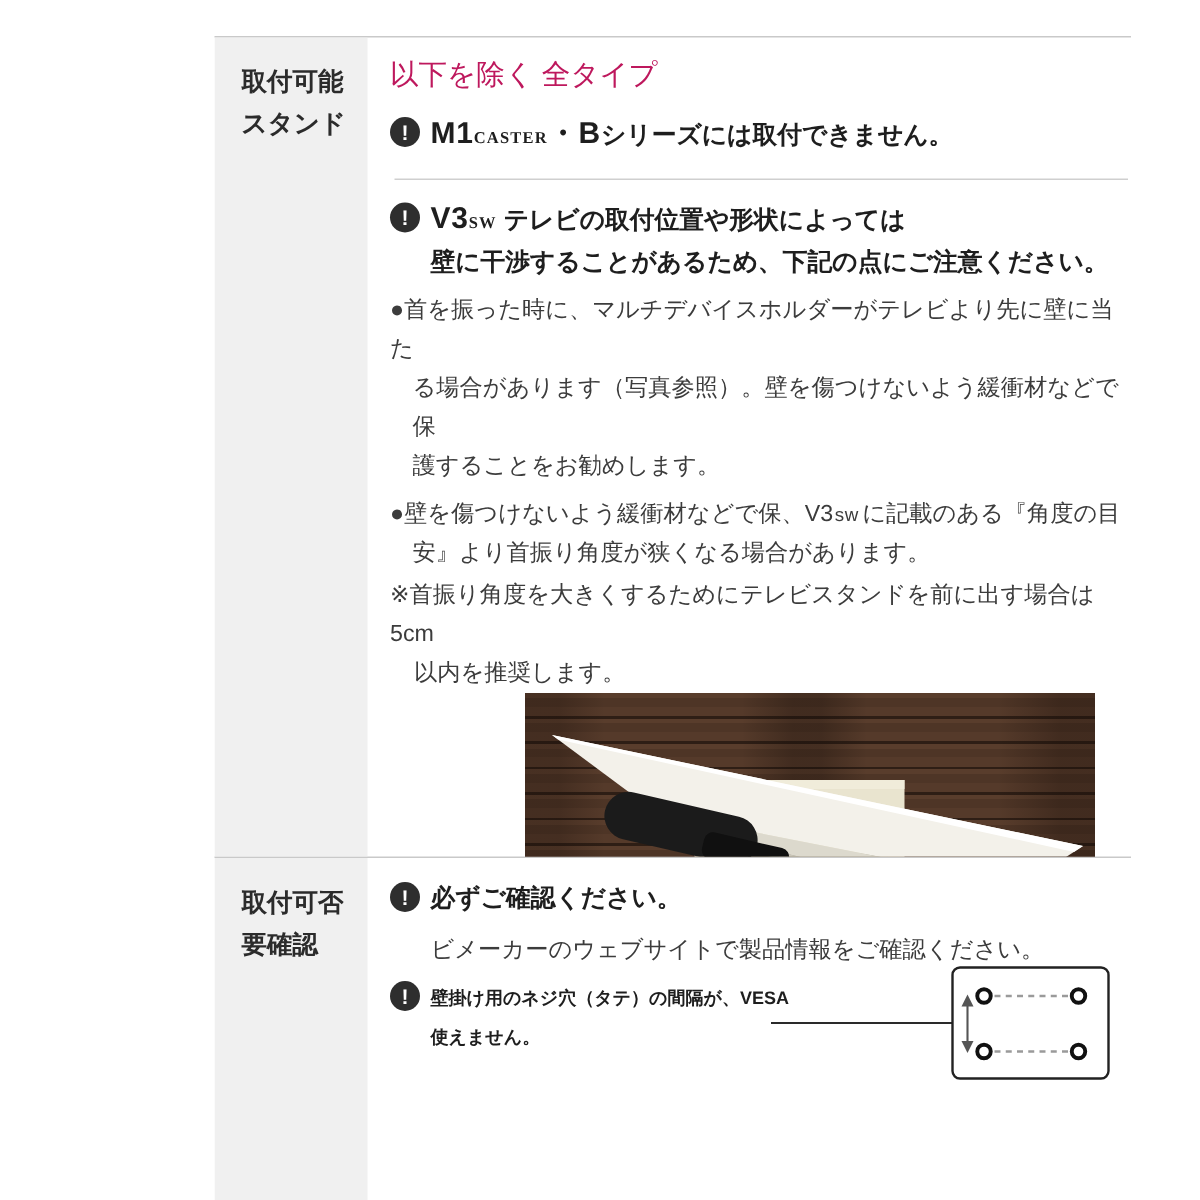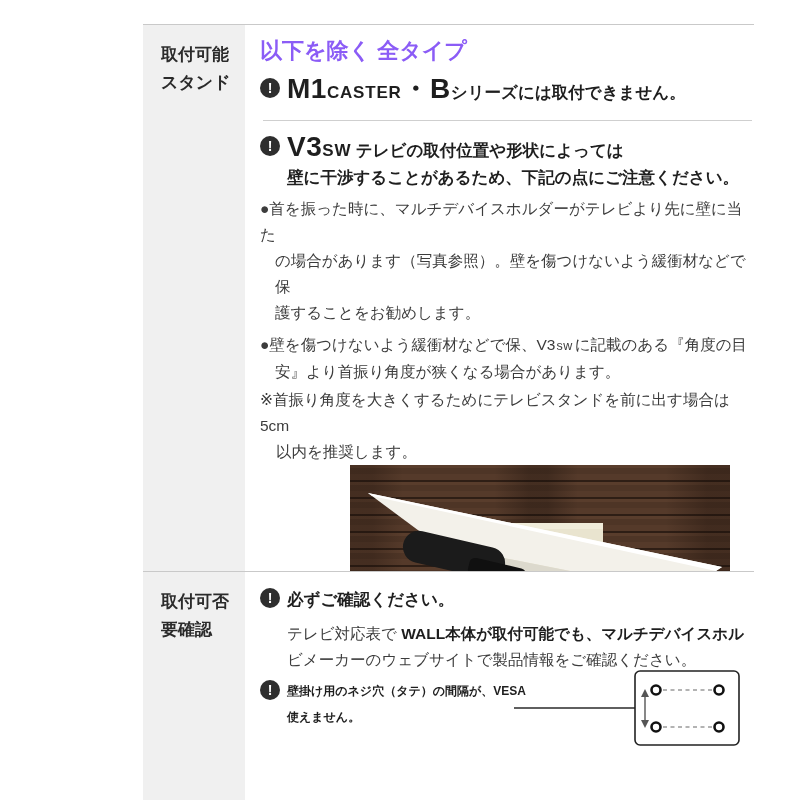--- a/index.html
+++ b/index.html
@@ -17,32 +17,32 @@
   .row{display:flex;border-bottom:1px solid #c9c9c9;overflow:hidden;}
   .row.r1{height:546px;}
   .row.r2{height:233px;}
   .label-cell{
     flex:0 0 102px;background:#f0f0f0;
     padding:16px 0 0 18px;box-sizing:border-box;
     font-size:17px;font-weight:bold;line-height:28px;color:#2b2b2b;
   }
   .content-cell{flex:1;padding:0 0 0 15px;box-sizing:border-box;position:relative;}
 
-  .h1{margin-top:13px;font-size:22px;font-weight:bold;color:#8b5cf6;line-height:25px;}
+  .h1{margin-top:13px;font-size:19px;font-weight:normal;color:#be185d;line-height:25px;}
 
   .warn{display:flex;align-items:flex-start;}
   .ic{
     flex:0 0 20px;width:20px;height:20px;border-radius:50%;
     background:#2e2e2e;color:#fff;font-size:14px;font-weight:bold;
     text-align:center;line-height:20px;margin-right:7px;margin-top:2px;
   }
   .warn-text{flex:1;font-size:16.5px;font-weight:bold;color:#1e1e1e;line-height:26px;}
 
-  .brand-lg{font-size:28px;letter-spacing:0.5px;}
-  .brand-sm{font-size:17px;letter-spacing:0.8px;}
+  .brand-lg{font-size:20px;letter-spacing:0.5px;}
+  .brand-sm{font-size:11px;letter-spacing:0.8px;font-family:Liberation Serif, serif;}
 
   .divider{height:1px;background:#cfcfcf;margin:14px 2px 0 3px;}
 
   .m1{margin-top:13px;}
   .v3{margin-top:13px;}
 
   .body-blk{font-size:15.5px;line-height:26px;color:#3c3c3c;}
   .b1{margin-top:6px;}
   .b2{margin-top:6px;}
   .note{margin-top:2px;}
@@ -96,21 +96,21 @@
         <div class="warn v3">
           <span class="ic">!</span>
           <div class="warn-text">
             <div><span class="brand-lg">V3</span><span class="brand-sm">SW</span><span> テレビの取付位置や形状によっては</span></div>
             <div>壁に干渉することがあるため、下記の点にご注意ください。</div>
           </div>
         </div>
 
         <div class="body-blk b1">
           <div>●首を振った時に、マルチデバイスホルダーがテレビより先に壁に当た</div>
-          <div class="cont">の場合があります（写真参照）。壁を傷つけないよう緩衝材などで保</div>
+          <div class="cont">る場合があります（写真参照）。壁を傷つけないよう緩衝材などで保</div>
           <div class="cont">護することをお勧めします。</div>
         </div>
 
         <div class="body-blk b2">
           <div><span>●壁を傷つけないよう緩衝材などで保、</span><span>V3</span><span class="sw-sm">sw</span><span>に記載のある『角度の目</span></div>
           <div class="cont">安』より首振り角度が狭くなる場合があります。</div>
         </div>
 
         <div class="body-blk note">
           <div>※首振り角度を大きくするためにテレビスタンドを前に出す場合は5cm</div>
@@ -157,21 +157,20 @@
         <div>要確認</div>
       </div>
       <div class="content-cell">
 
         <div class="warn confirm">
           <span class="ic">!</span>
           <div class="warn-text">必ずご確認ください。</div>
         </div>
 
         <div class="body-blk p2">
-          <div><span>テレビ対応表で </span><span class="bold">WALL本体が取付可能でも、マルチデバイスホル</span></div>
           <div>ビメーカーのウェブサイトで製品情報をご確認ください。</div>
         </div>
 
         <div class="warn vesa">
           <span class="ic">!</span>
           <div class="warn-text">
             <div>壁掛け用のネジ穴（タテ）の間隔が、VESA</div>
             <div>使えません。</div>
           </div>
           <svg class="vesa-svg" width="240" height="92" viewBox="0 0 240 92">

